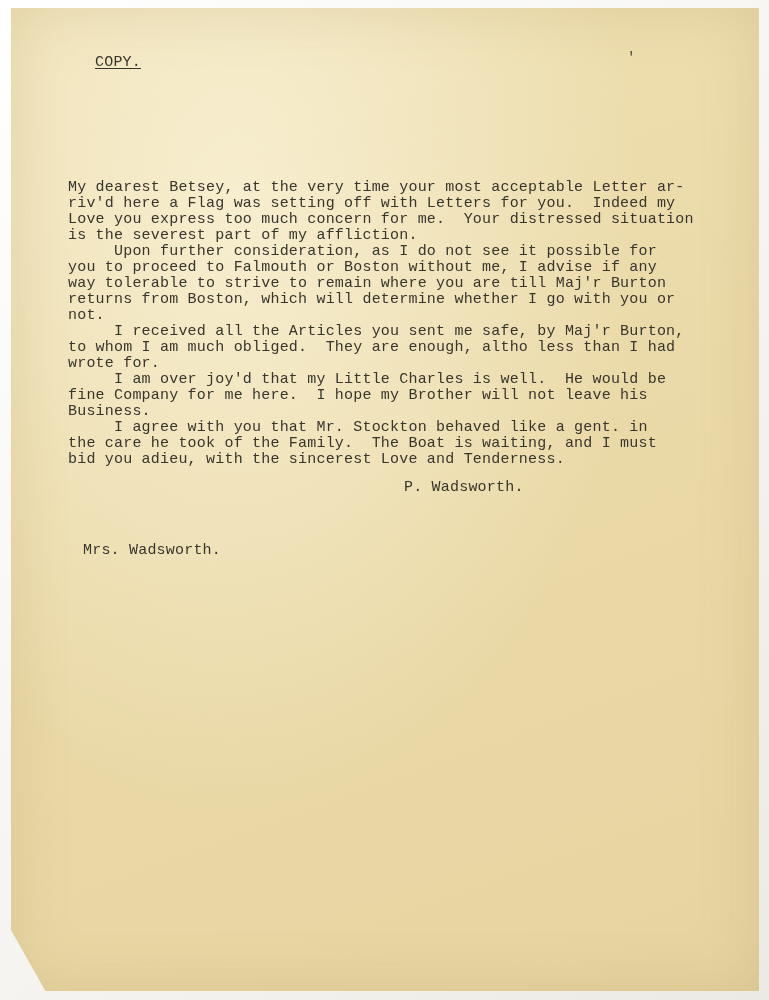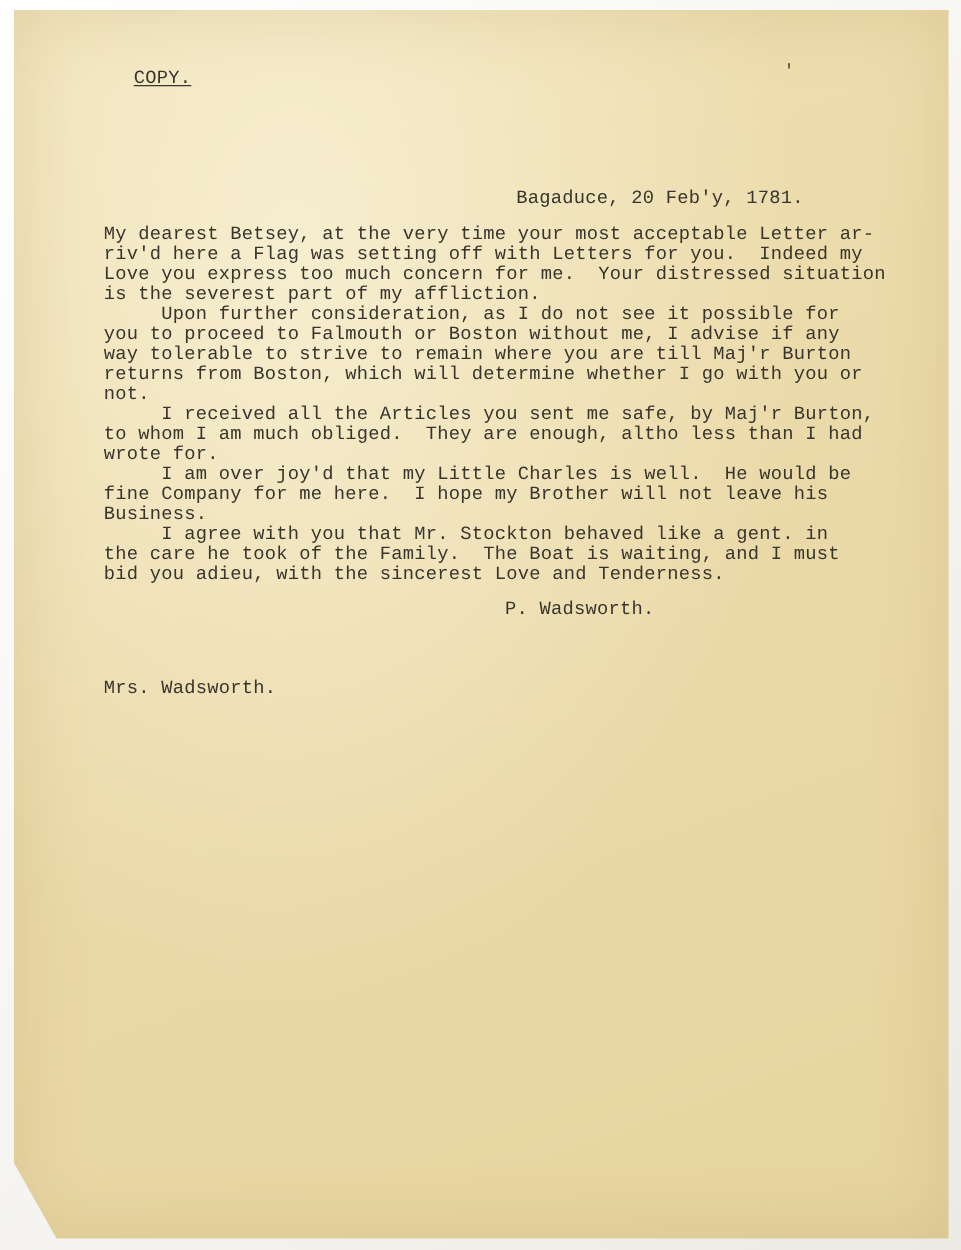--- a/index.html
+++ b/index.html
@@ -32,37 +32,37 @@
     clip-path: polygon(0 0, 100% 0, 100% 100%, 4.6% 100%, 0 93.8%);
   }
   .ink {
     position: absolute;
     color: #38352d;
     font-size: 15px;
     letter-spacing: 0.2px;
     white-space: pre;
   }
   .copy-label {
-    left: 96px;
+    left: 84px;
     top: 46px;
     text-decoration: underline;
     text-underline-offset: 2px;
   }
   .stray-mark {
     left: 616px;
     top: 42px;
     font-size: 14px;
     color: #4a463c;
   }
   .dateline {
     left: 402px;
     top: 142px;
   }
   .letter-body {
-    left: 72px;
+    left: 57px;
     top: 172px;
     width: 660px;
     line-height: 16px;
   }
   .signature {
     left: 393px;
     top: 471px;
   }
   .addressee {
     left: 72px;
@@ -72,21 +72,20 @@
 </head>
 <body>
 
 <div class="page-bg"></div>
 
 <div class="paper">
   <span class="ink copy-label">COPY.</span>
 
   <span class="ink stray-mark">'</span>
 
-  <span class="ink dateline">Bagaduce, 20 Feb'y, 1781.</span>
 
   <div class="ink letter-body">My dearest Betsey, at the very time your most acceptable Letter ar-
 riv'd here a Flag was setting off with Letters for you.  Indeed my
 Love you express too much concern for me.  Your distressed situation
 is the severest part of my affliction.
      Upon further consideration, as I do not see it possible for
 you to proceed to Falmouth or Boston without me, I advise if any
 way tolerable to strive to remain where you are till Maj'r Burton
 returns from Boston, which will determine whether I go with you or
 not.

